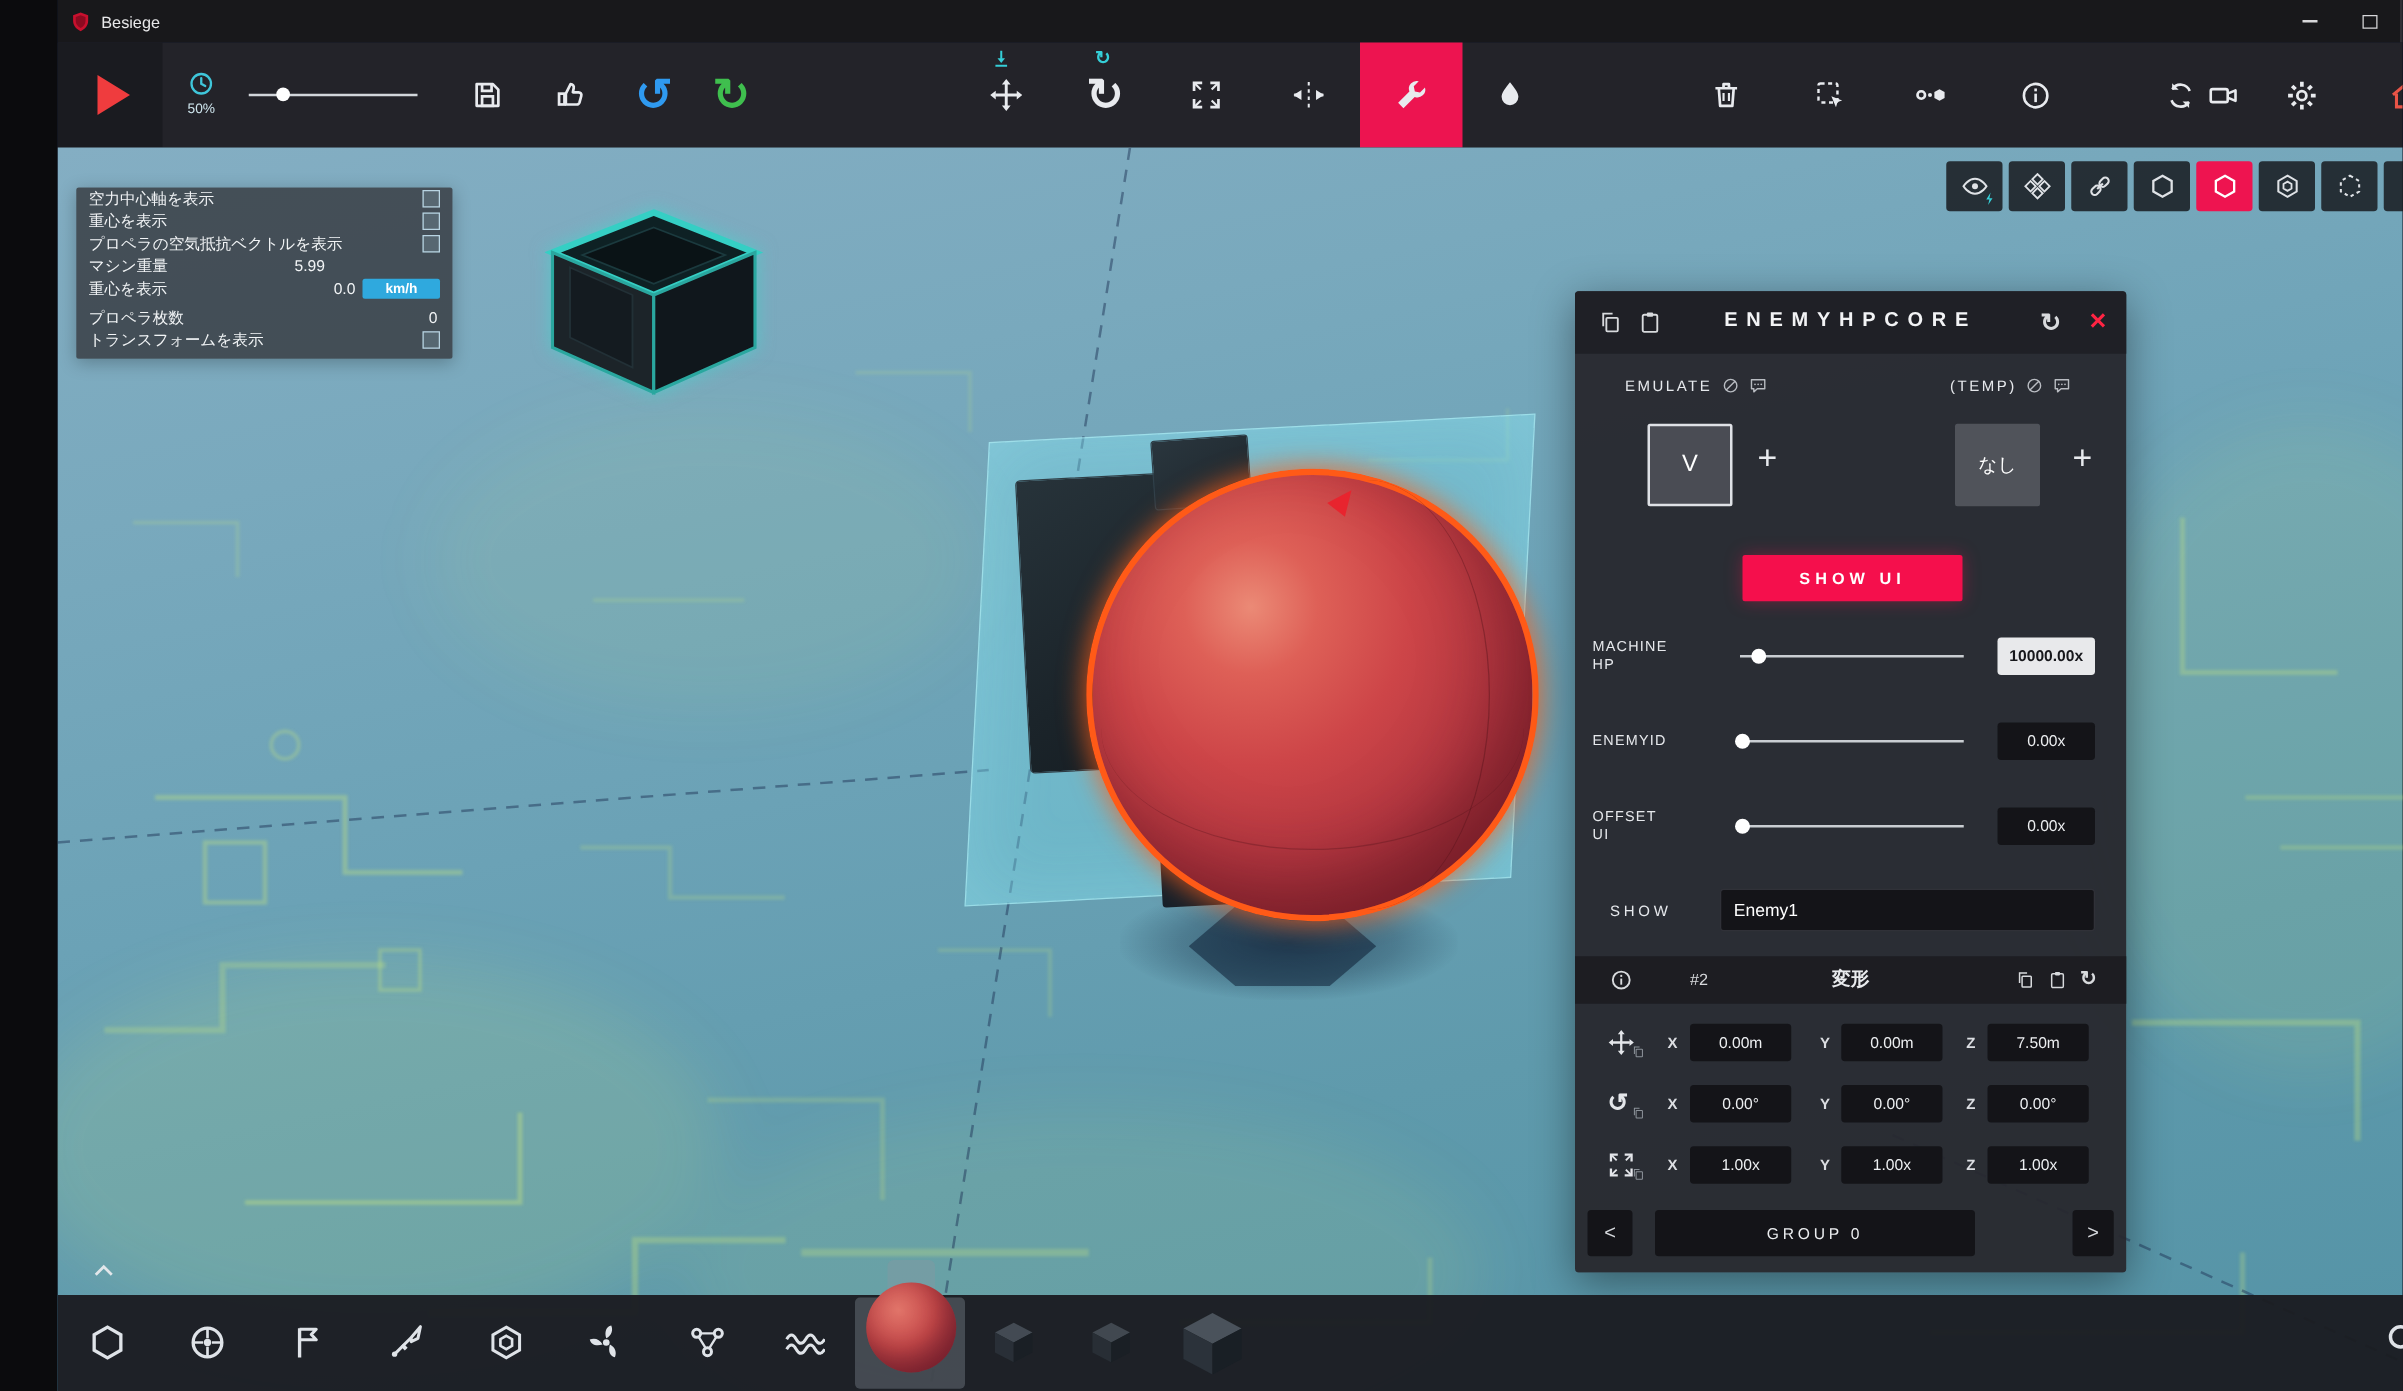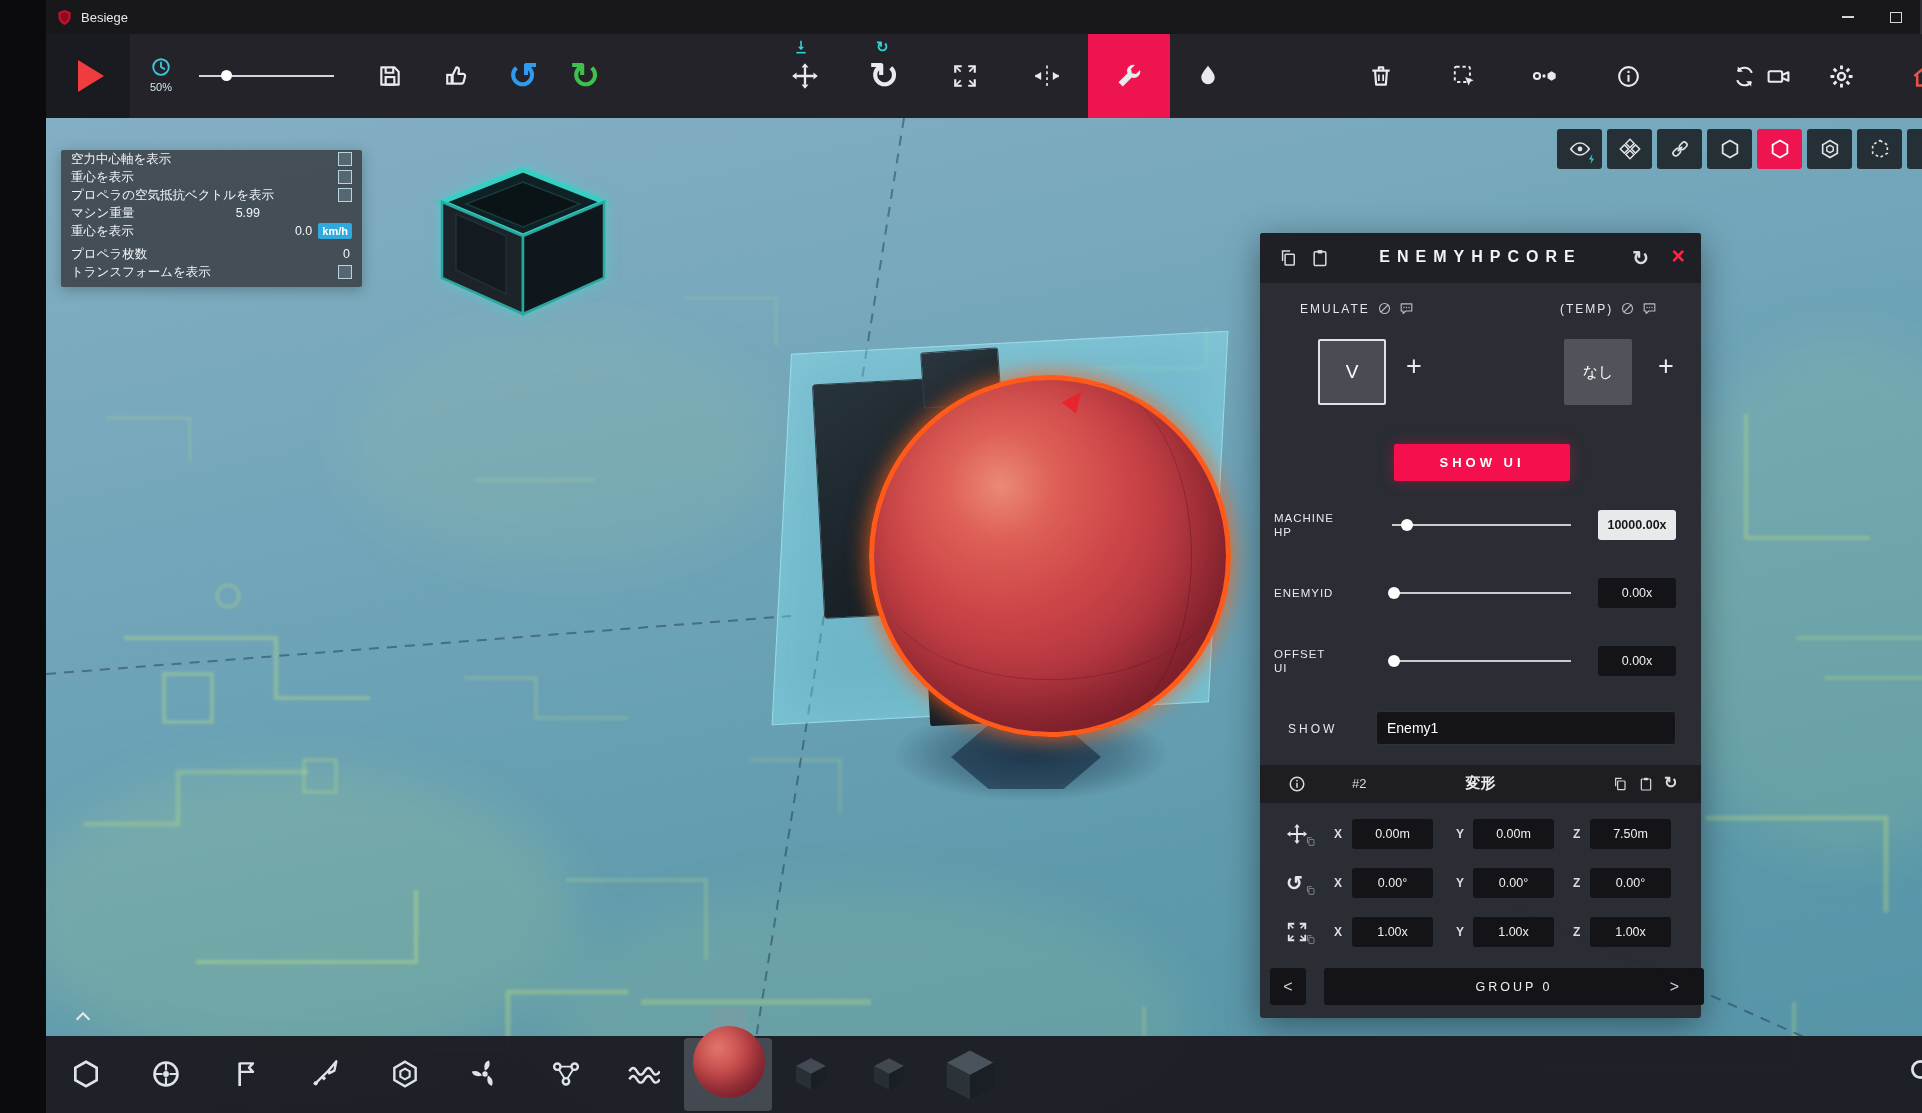--- a/index.html
+++ b/index.html
@@ -55,21 +55,21 @@
 
   
   .abs-panel{position:absolute;left:15px;top:32px;width:301px;background:rgba(52,55,60,.80);border-radius:2px;color:#f2f4f6;box-shadow:0 3px 14px rgba(0,0,0,.25);}
   .abs-title{font-size:14px;font-weight:bold;padding:9px 10px 7px;background:rgba(0,0,0,.12);}
   .abs-row{display:flex;align-items:center;padding:0 10px;height:18px;font-size:12.5px;white-space:nowrap;}
   .abs-row.gap{margin-top:5px;}
   .cb{width:12px;height:12px;border:1px solid #b8d4e2;background:rgba(160,190,210,.22);margin-left:auto;flex:none;cursor:pointer;}
   .abs-val{margin-left:auto;}
   .abs-val.m92{margin-right:92px;}
   .abs-val.m2{margin-right:2px;}
-  .kmh{background:#2fa9de;color:#fff;font-size:11px;font-weight:bold;border:none;border-radius:2px;padding:2px 4px;margin-left:6px;font-family:inherit;cursor:pointer;}
+  .kmh{background:#2fa9de;color:#fff;font-size:11px;font-weight:bold;border:none;border-radius:2px;padding:2px 18px;margin-left:6px;font-family:inherit;cursor:pointer;}
 
   
   .toggles{position:absolute;right:16px;top:11px;display:flex;gap:5px;}
   .tg{width:45px;height:40px;background:rgba(24,26,31,.85);border-radius:3px;display:flex;align-items:center;justify-content:center;color:#dfe2e6;cursor:pointer;position:relative;}
   .tg.red{background:#ee1450;color:#fff;}
   .tg .bolt{position:absolute;right:4px;bottom:4px;color:#35cfd8;}
 
   
   .ep{position:absolute;left:1214px;top:115px;width:441px;height:785px;background:rgba(40,41,47,.97);border-radius:3px;box-shadow:0 8px 34px rgba(0,0,0,.4);color:#e9ebee;}
   .ep *{box-sizing:border-box;}
@@ -107,21 +107,21 @@
   .ticon{position:absolute;left:26px;top:4px;color:#e4e6ea;}
   .ticon.ch{font-size:20px;line-height:22px;font-weight:bold;}
   .tcopy{position:absolute;left:45px;top:17px;color:#8d939a;cursor:pointer;}
   .ax{position:absolute;top:8px;font-size:12px;font-weight:bold;color:#dcdee2;}
   .ax.x{left:74px;} .ax.y{left:196px;} .ax.z{left:313px;}
   .tb{position:absolute;top:0;width:81px;height:30px;background:#141418;border-radius:3px;color:#edeff1;font-size:12.5px;text-align:center;line-height:30px;cursor:text;}
   .tb.bx{left:92px;} .tb.by{left:213px;} .tb.bz{left:330px;}
   .gbtn{position:absolute;top:735px;height:37px;background:#141418;border:none;border-radius:3px;color:#d6d9dd;font-family:inherit;cursor:pointer;}
   .gprev{left:10px;width:36px;font-size:16px;}
   .gnext{left:398px;width:33px;font-size:16px;}
-  .gmain{left:64px;width:380px;font-size:12.5px;letter-spacing:3px;color:#eceef0;}
+  .gmain{left:64px;width:256px;font-size:12.5px;letter-spacing:3px;color:#eceef0;}
 
   
   .bbar{position:absolute;left:0;top:918px;width:1922px;height:77px;background:rgba(27,28,33,.96);}
   .bic{position:absolute;top:22px;width:32px;height:32px;color:#dfe3e8;cursor:pointer;}
   .thumb-hl{position:absolute;left:638px;top:2px;width:88px;height:73px;background:rgba(140,150,160,.35);border-radius:4px;}
   .thumb-tab{position:absolute;left:664px;top:-28px;width:38px;height:24px;background:rgba(140,150,160,.35);border-radius:5px 5px 0 0;}
   .thumb-sphere{position:absolute;left:647px;top:-10px;width:72px;height:72px;border-radius:50%;cursor:pointer;
     background:radial-gradient(circle at 35% 30%,#e1756a,#c94a4b 45%,#9e3040 80%,#832836);box-shadow:inset -8px -12px 24px rgba(80,15,25,.5);}
   .thumb-cube{position:absolute;cursor:pointer;}
   .chev-up{position:absolute;left:26px;top:888px;color:#e2e6ea;cursor:pointer;}

